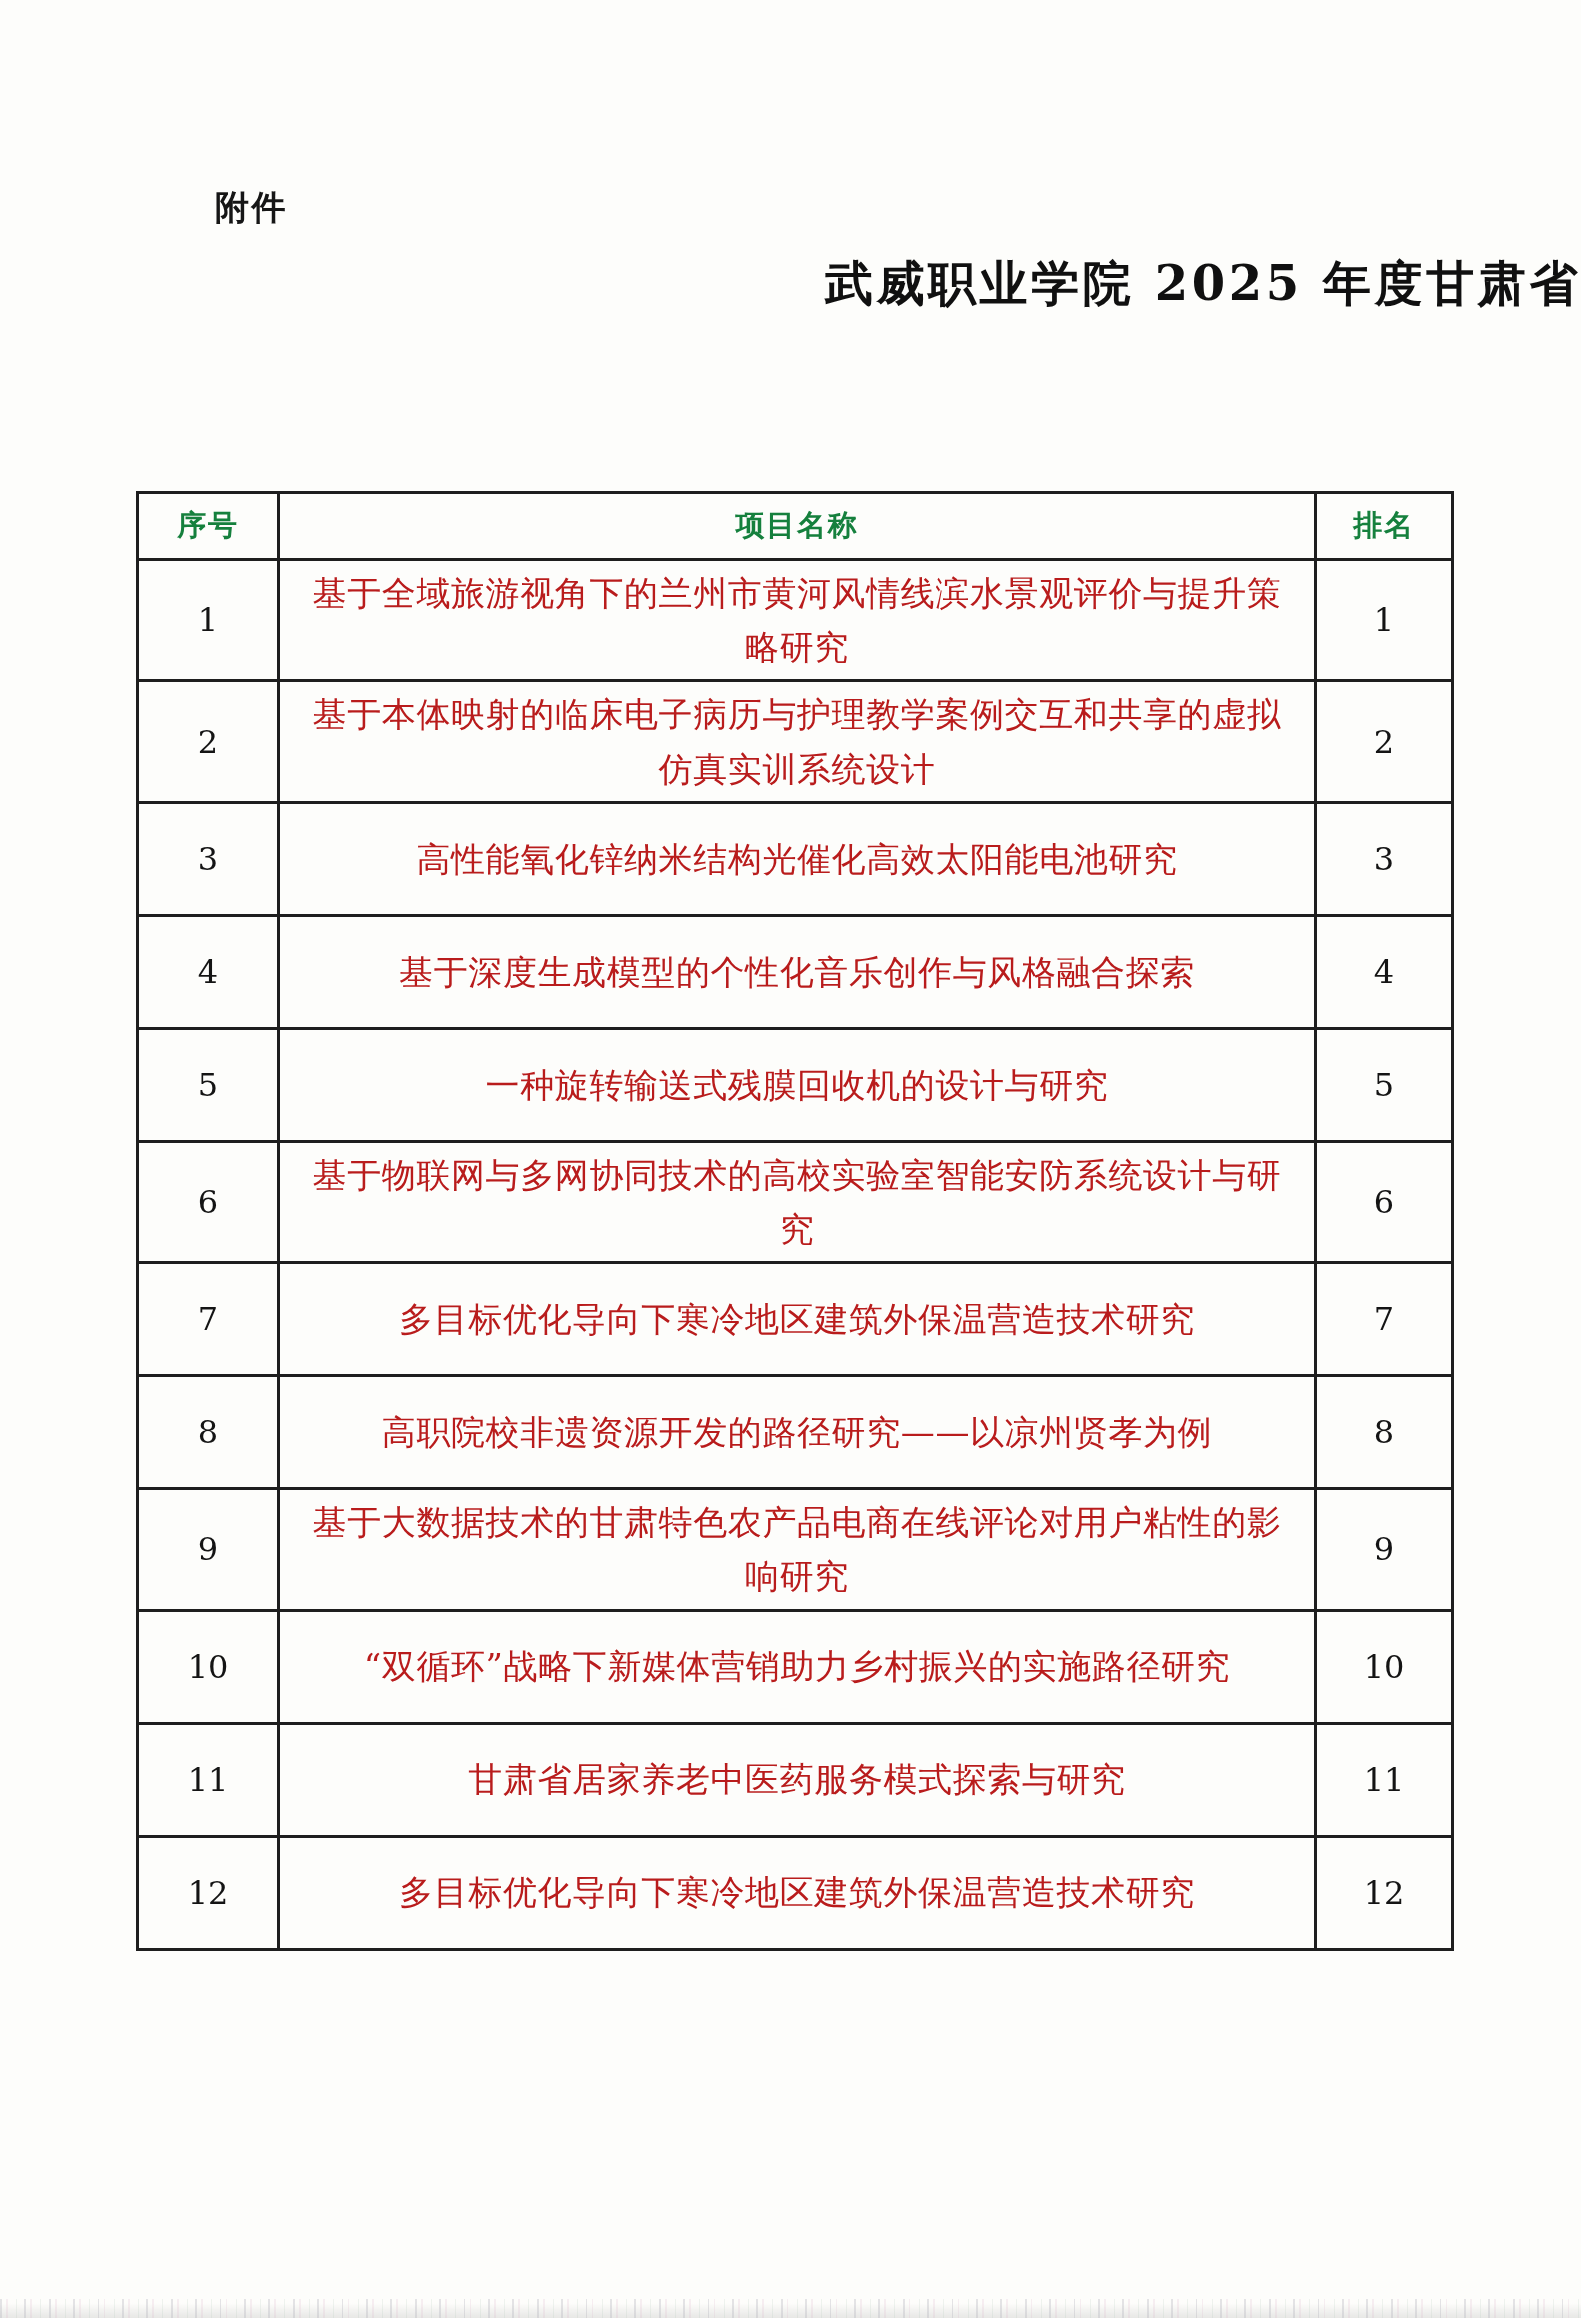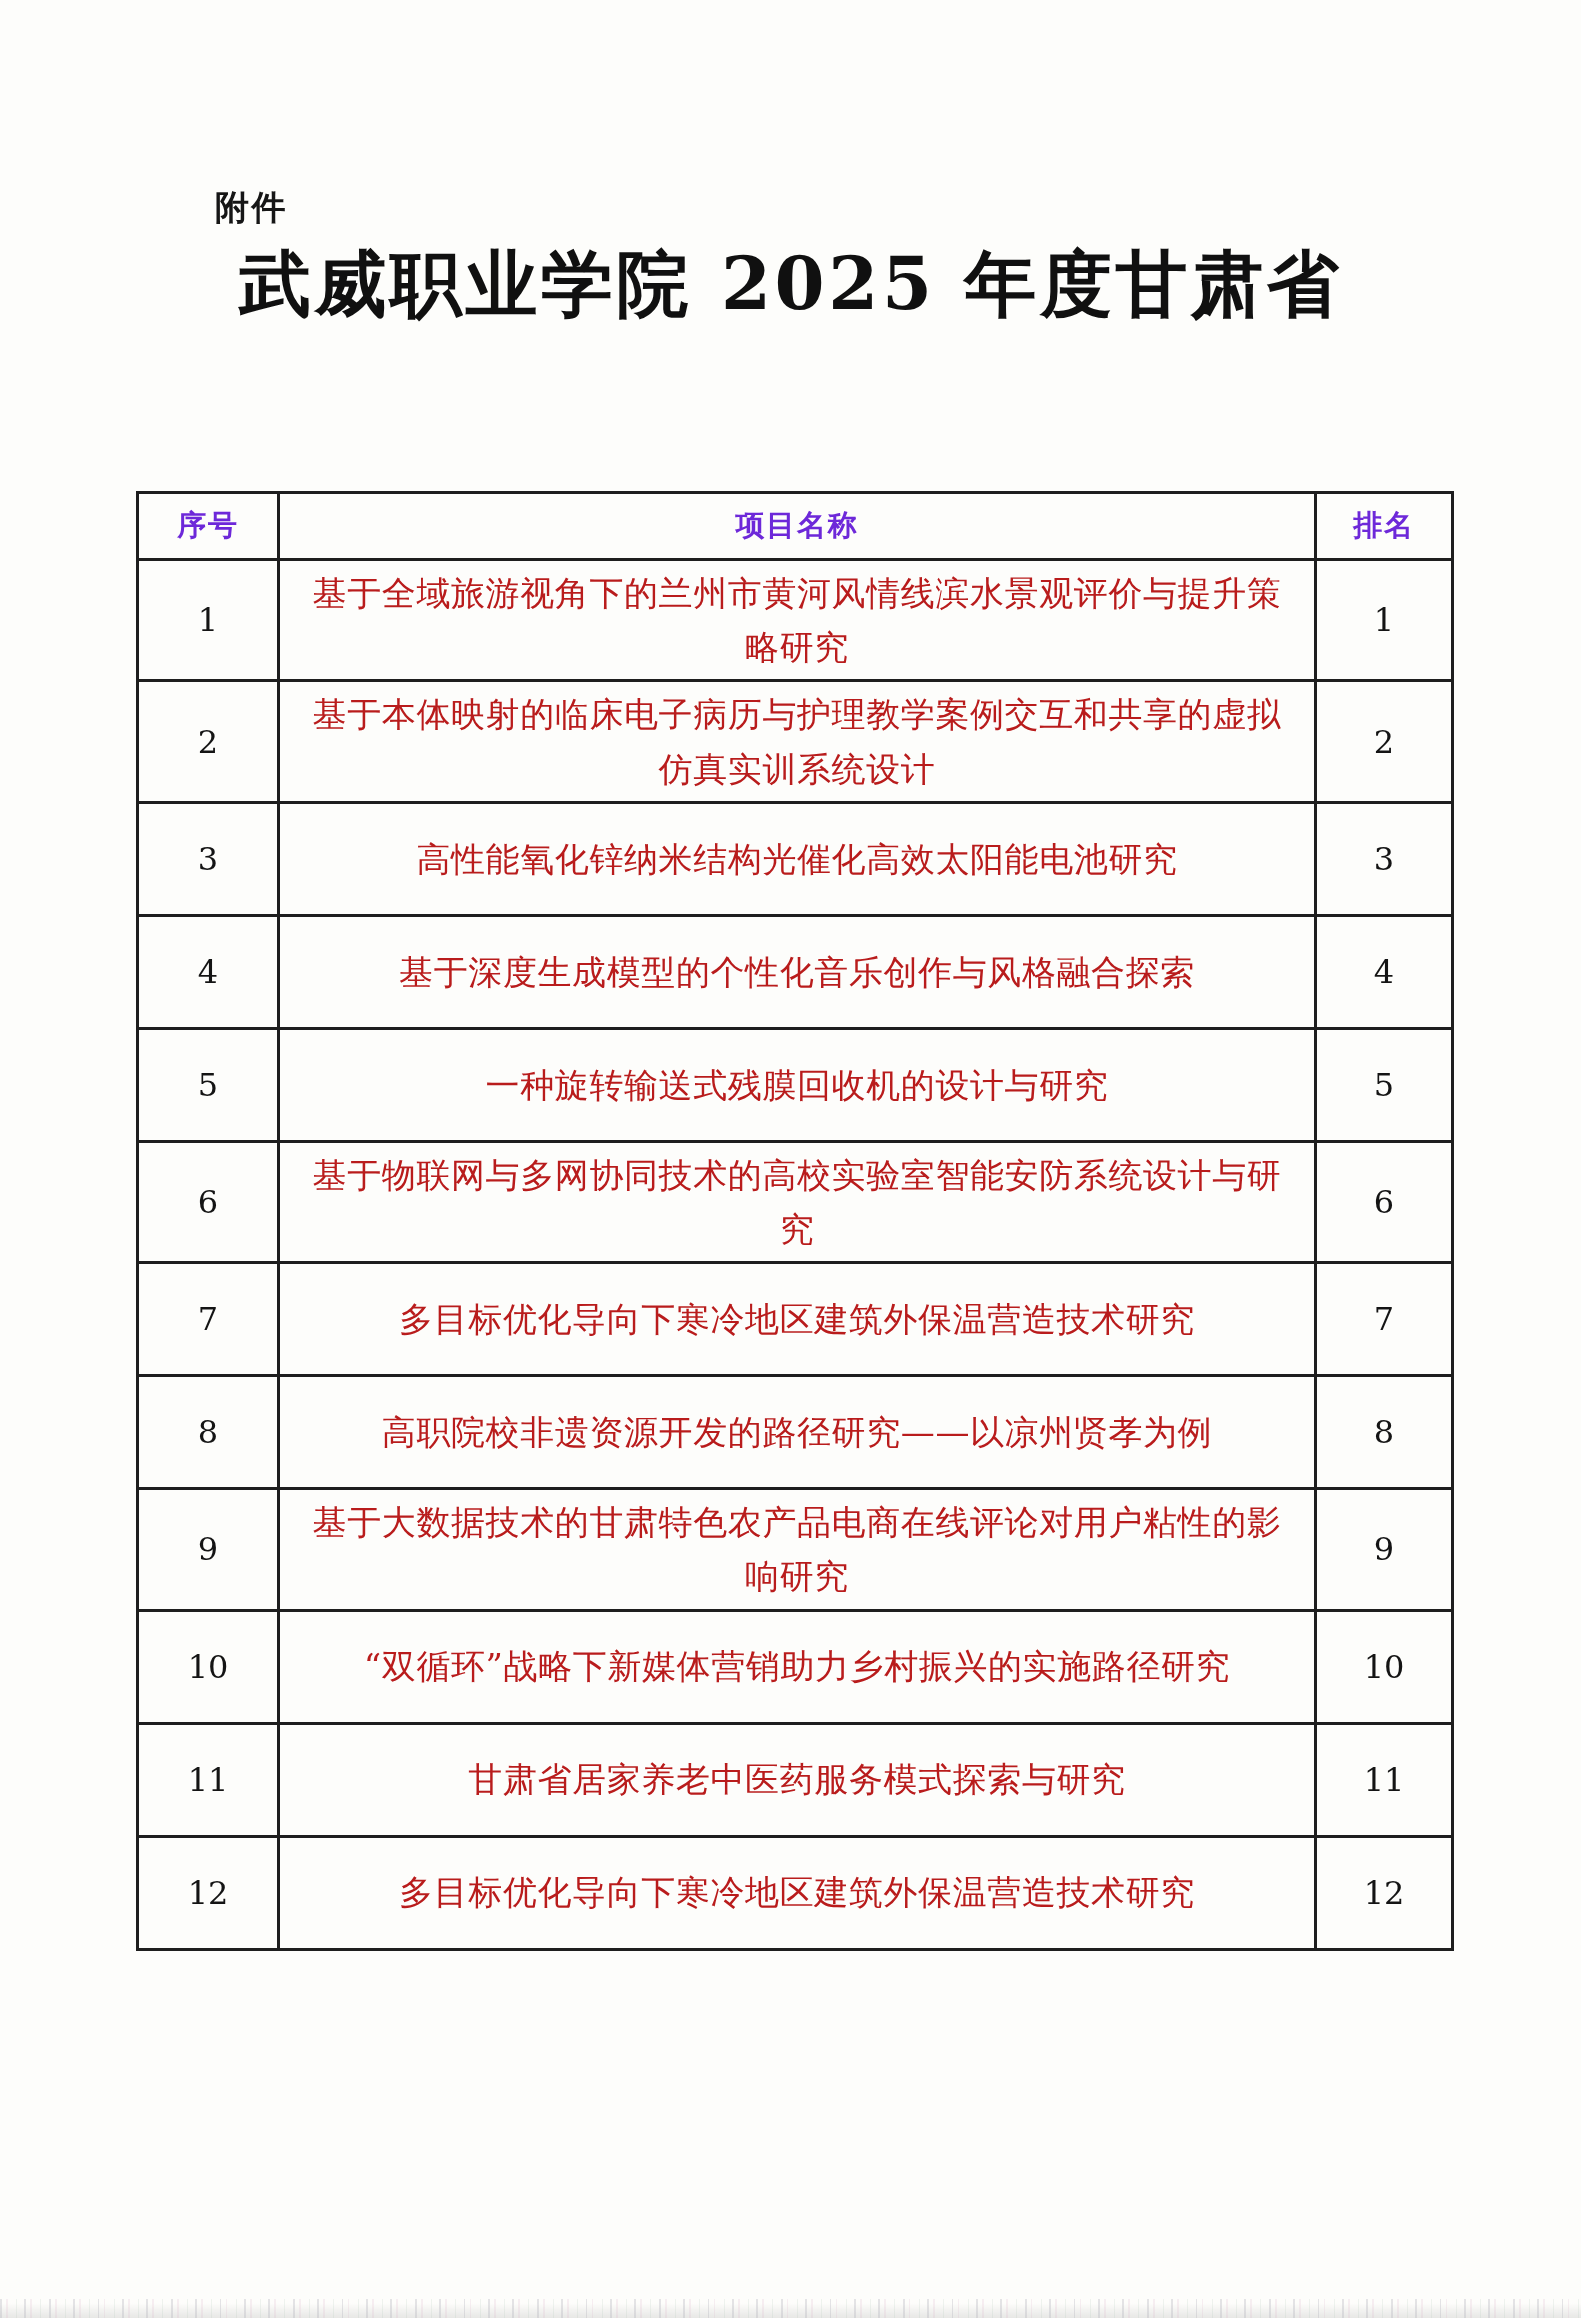--- a/index.html
+++ b/index.html
@@ -36,23 +36,24 @@
     position: absolute;
     left: 0;
     top: 243px;
     width: 100%;
     text-align: center;
     font-weight: 700;
     color: #101010;
   }
   .title .tl {
     display: block;
-    font-size: 72px;
+    font-size: 48px;
     line-height: 81px;
     letter-spacing: 3.6px;
+    text-align: right;
   }
 
   
   .review-table {
     position: absolute;
     left: 136px;
     top: 491px;
     width: 1315px;
     border-collapse: collapse;
     table-layout: fixed;
@@ -65,21 +66,21 @@
     vertical-align: middle;
     background: #fdfdfb;
   }
   .review-table thead tr { height: 67px; }
   .review-table tbody tr { height: 113px; }
 
   .review-table th {
     font-size: 29px;
     font-weight: 600;
     letter-spacing: 1.8px;
-    color: #6d28d9;
+    color: #15803d;
   }
 
   .c-idx, .c-rank {
     font-size: 32px;
     font-weight: 400;
     color: #141414;
     font-family: "DejaVu Serif", "Liberation Serif", serif;
   }
 
   .c-prj {

